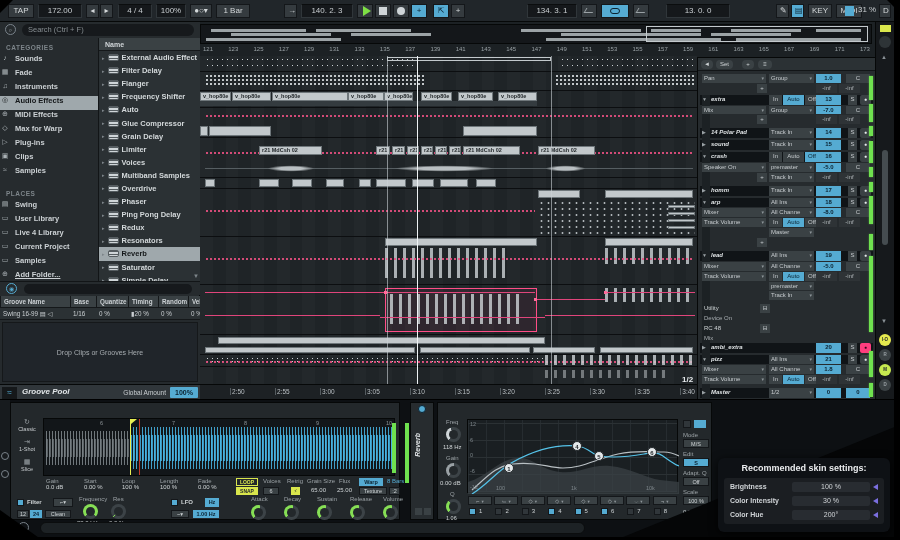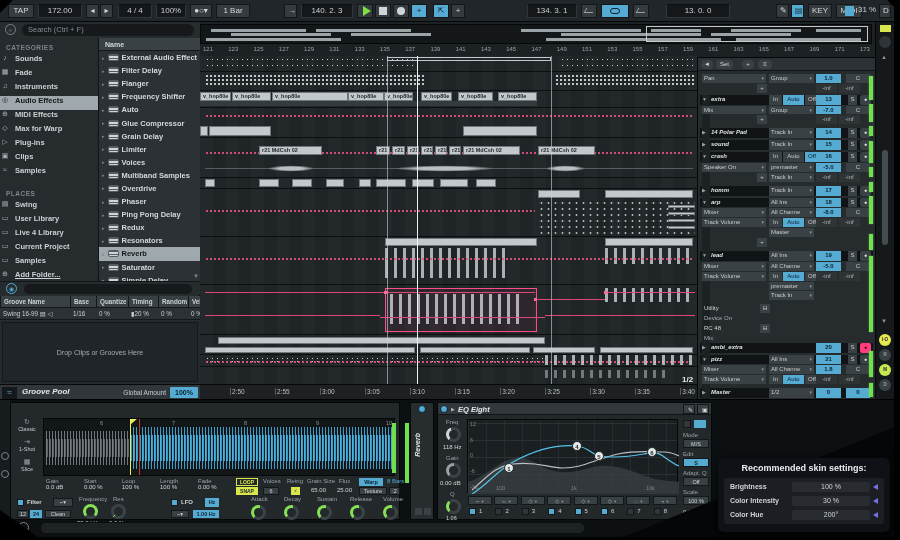--- a/index.html
+++ b/index.html
@@ -980,27 +980,20 @@
 
     <div class="vdev" style="left:410px;top:2px;width:24px;height:118px">
       <div class="dpow" style="left:7px"></div>
       <div class="vdevname">Reverb</div>
       <div class="abs" style="left:4px;bottom:4px;width:7px;height:7px;background:#3a4144"></div>
       <div class="abs" style="left:13px;bottom:4px;width:7px;height:7px;background:#3a4144"></div>
       <div class="vmeter" style="left:-6px;top:20px;height:60px"></div>
     </div>
 
     <div class="panel" style="left:437px;top:2px;width:275px;height:118px">
-      <div class="dtitle">
-        <div class="dpow"></div>
-        <div class="dfold">▶</div>
-        <div class="dname">EQ Eight</div>
-        <div class="dtab" style="right:16px;width:12px">✎</div>
-        <div class="dtab" style="right:2px;width:12px">▣</div>
-      </div>
       <div class="plabel" style="left:8px;top:16px">Freq</div>
       <div class="knob" style="left:8px;top:24px;--deg:110deg;--arc:#cfd5d8"></div>
       <div class="pvalue" style="left:5px;top:41px">118 Hz</div>
       <div class="plabel" style="left:8px;top:52px">Gain</div>
       <div class="knob" style="left:8px;top:60px;--deg:135deg;--arc:#9aa1a5"></div>
       <div class="pvalue" style="left:2px;top:77px">0.00 dB</div>
       <div class="plabel" style="left:12px;top:88px">Q</div>
       <div class="knob" style="left:8px;top:96px;--deg:95deg"></div>
       <div class="pvalue" style="left:8px;top:112px;font-size:5.5px">1.06</div>
       <div class="eqgraph" style="left:29px;top:16px;width:211px;height:74px">

